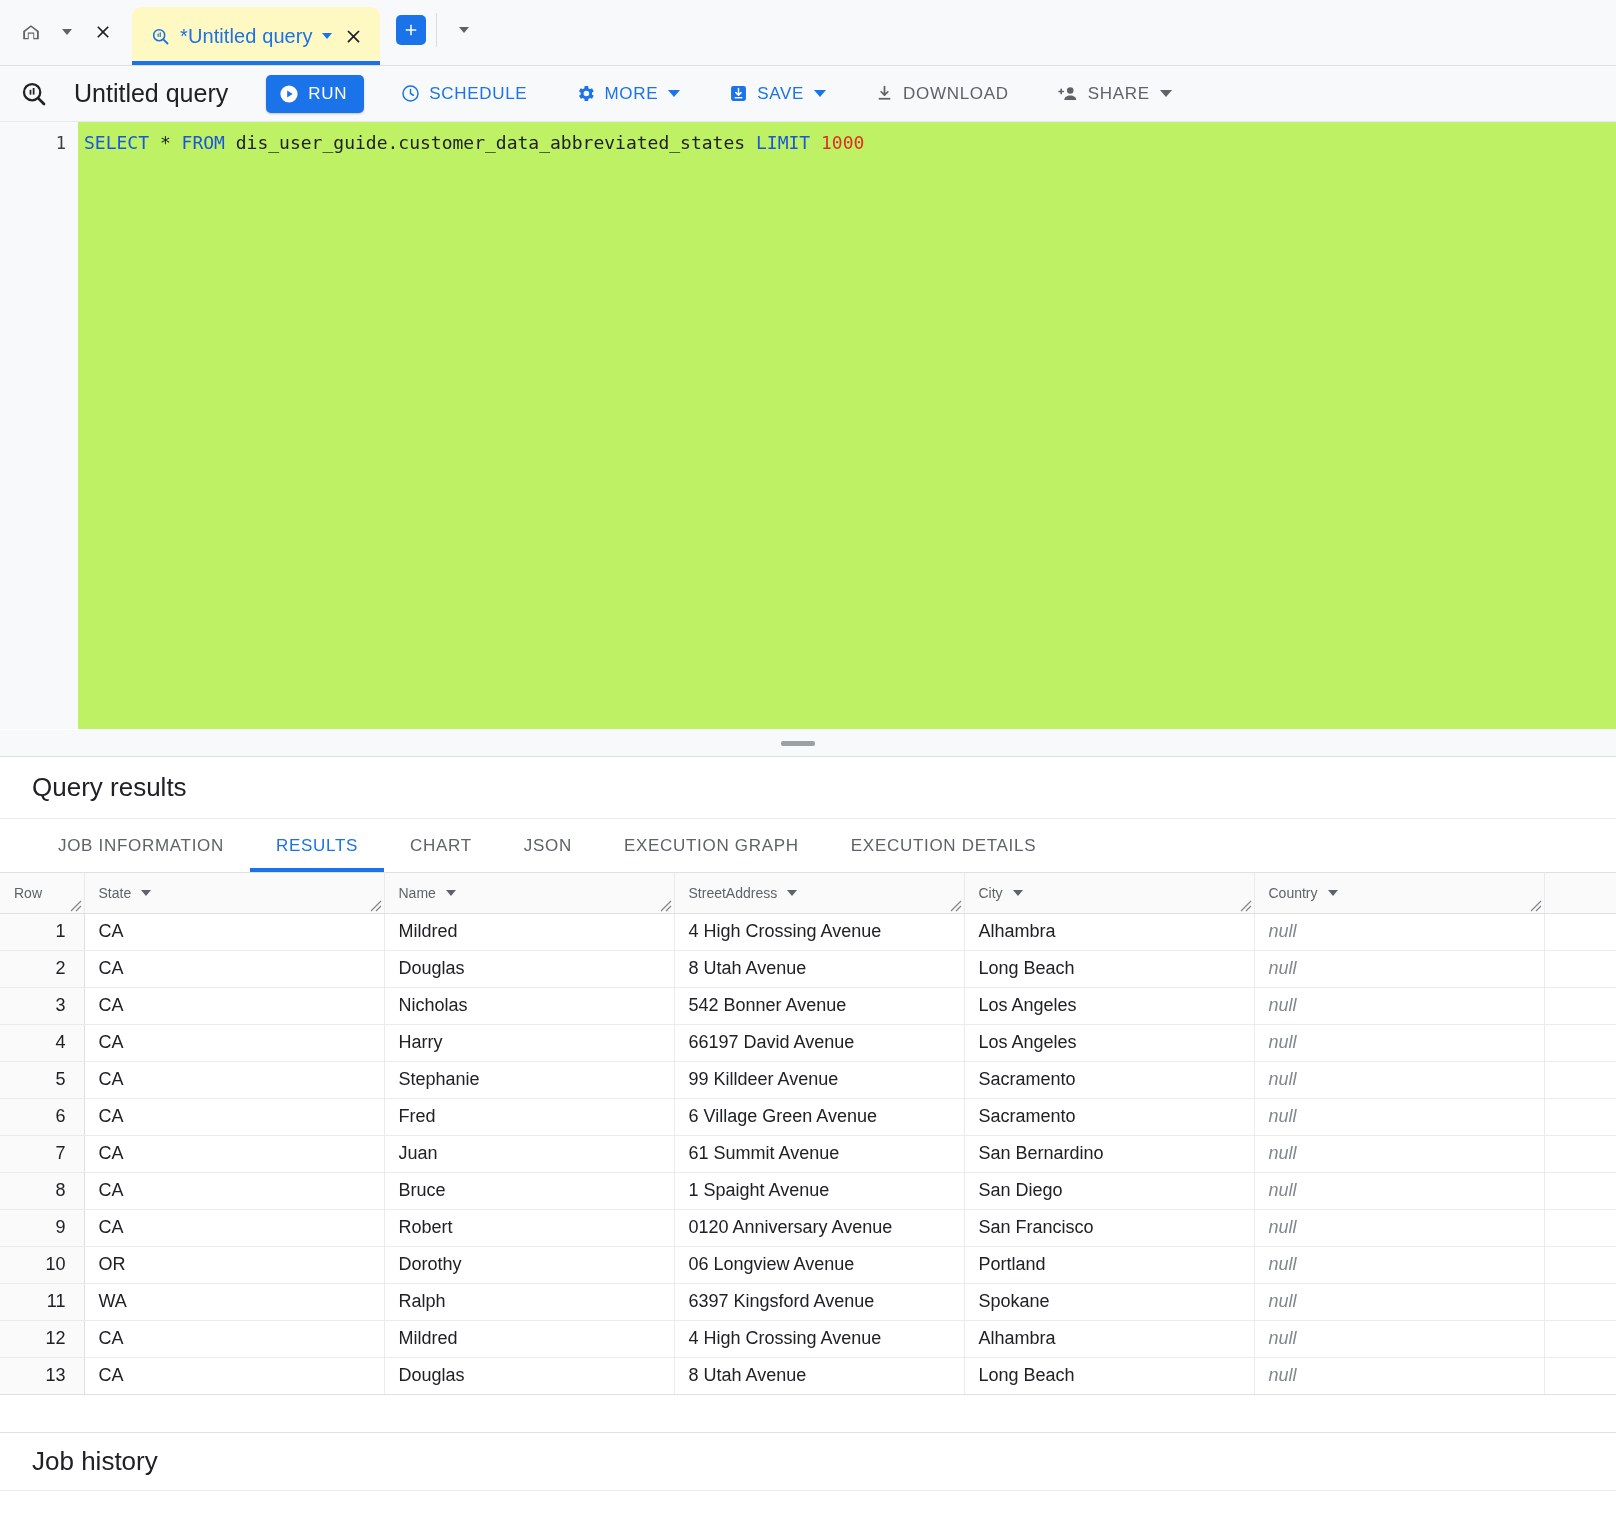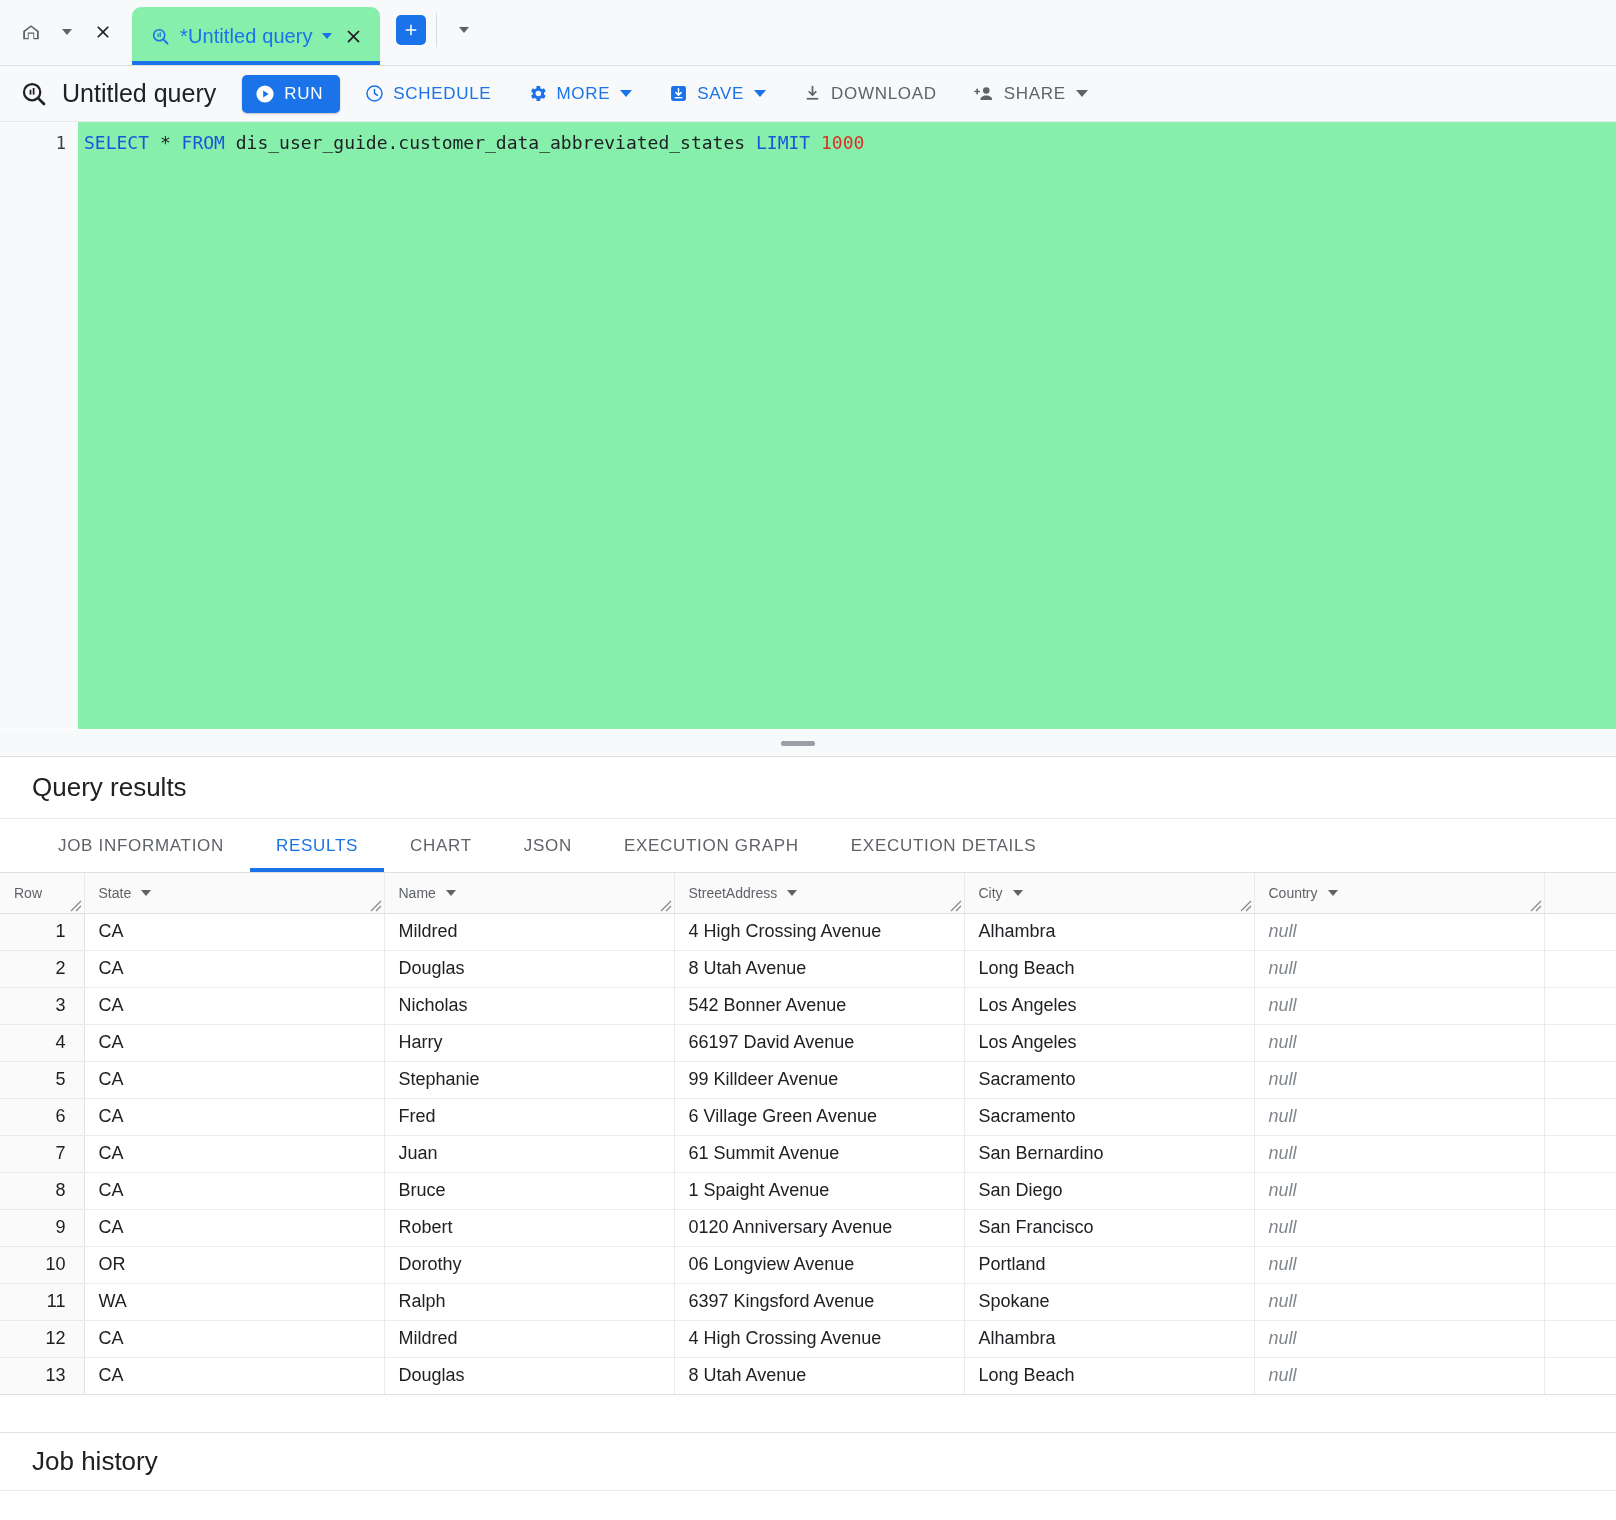--- a/index.html
+++ b/index.html
@@ -43,21 +43,21 @@
   }
   .caret.sm {
     border-left-width: 5px; border-right-width: 5px; border-top-width: 6px;
   }
   .caret.blue { border-top-color: #1a73e8; }
 
   .tab {
     position: relative;
     height: 58px;
     min-width: 230px;
-    background: #86efac;
+    background: #fef9c3;
     border-top-left-radius: 9px;
     border-top-right-radius: 9px;
     display: flex;
     align-items: center;
     padding: 0 14px 0 18px;
     gap: 9px;
     cursor: pointer;
     margin-left: 6px;
   }
   .tab-underline {
@@ -100,21 +100,21 @@
   }
 
   
   .qtoolbar {
     height: 56px;
     background: #f8f9fa;
     border-bottom: 1px solid #e8eaed;
     display: flex;
     align-items: center;
     padding: 0 16px;
-    gap: 0;
+    gap: 12px;
   }
   .q-logo { width: 36px; height: 36px; display:flex; align-items:center; justify-content:center; margin-right: 10px;}
   .q-title {
     font-size: 25px;
     color: #202124;
     font-weight: 400;
     margin-right: 26px;
     white-space: nowrap;
   }
   .run-btn {
@@ -163,21 +163,21 @@
     padding-right: 12px;
   }
   .gutter-num {
     font-family: "DejaVu Sans Mono", monospace;
     font-size: 17px;
     color: #3c4043;
     line-height: 30px;
   }
   .code-area {
     flex: 1;
-    background: #86efac;
+    background: #bef264;
     padding-top: 6px;
     padding-left: 6px;
   }
   .code-line {
     font-family: "DejaVu Sans Mono", monospace;
     font-size: 18px;
     line-height: 30px;
     white-space: pre;
   }
   .kw { color: #1a56db; }

